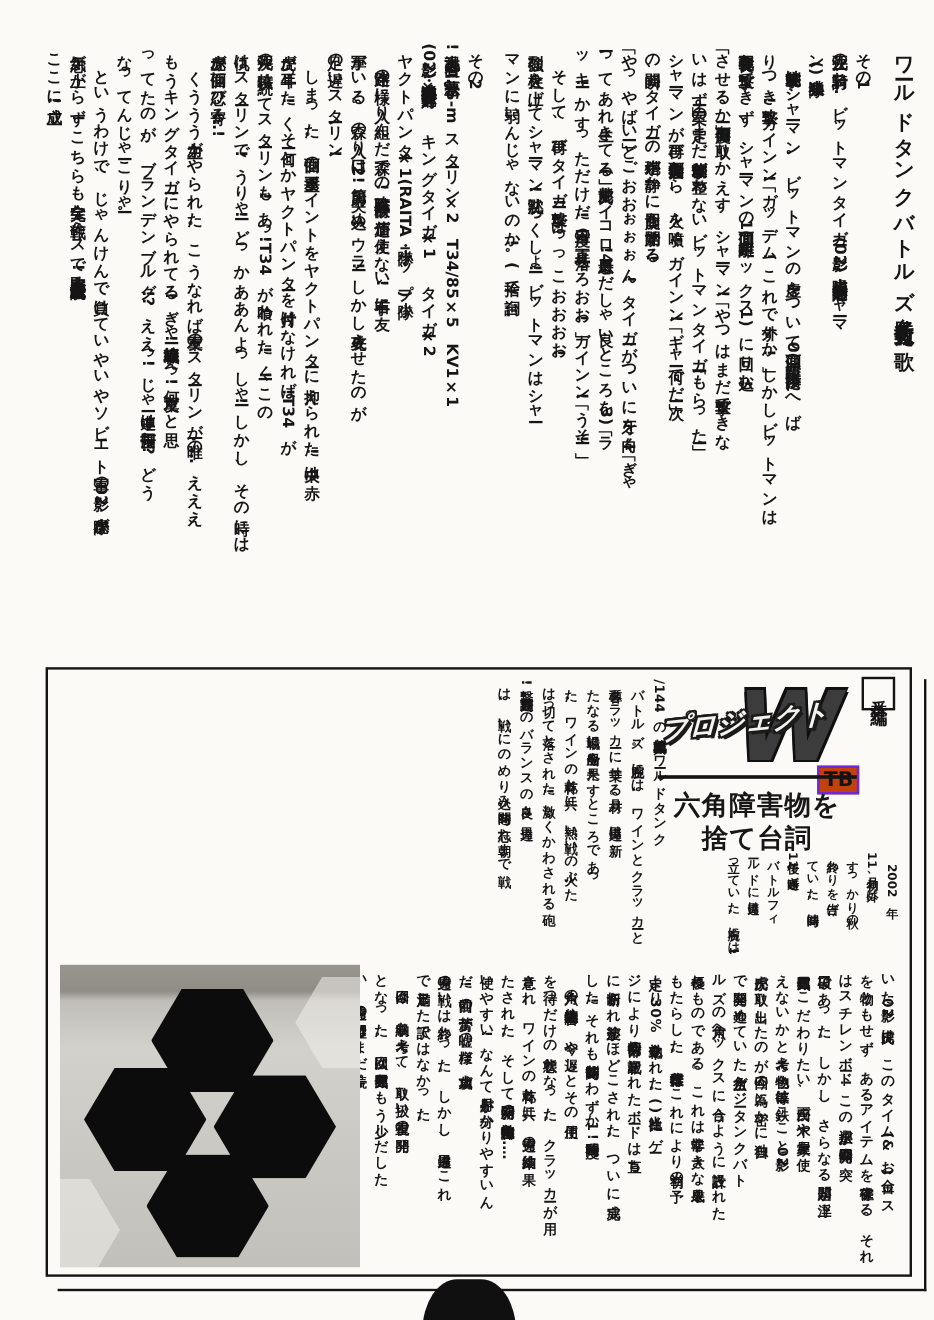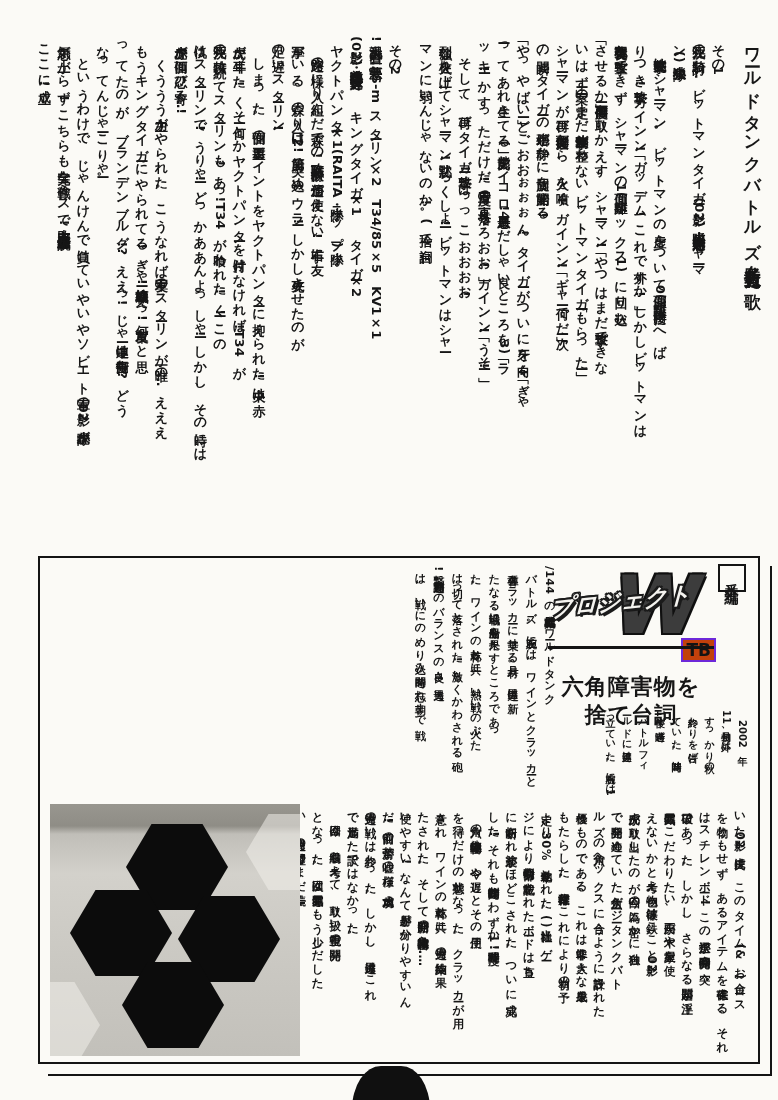--- a/index.html
+++ b/index.html
@@ -48,21 +48,21 @@
     color:#3c3c3c;
     text-shadow:-2px -2px 0 #101010,2px -2px 0 #101010,-2px 2px 0 #101010,2px 2px 0 #101010;
   }
   .logo-tb{
     position:absolute;right:0px;bottom:0px;
     font-size:17px;font-weight:900;color:#141414;
     background:#c2410c;border:2px solid #6d28d9;padding:0 3px;line-height:20px;
   }
   .extra-title{
     position:absolute;top:88px;right:44px;width:166px;
-    border-top:3px solid #141414;padding-top:24px;
+    border-top:3px solid #141414;padding-top:9px;
     text-align:center;font-size:22px;font-weight:900;line-height:28px;letter-spacing:1px;
   }
   .band1{
     position:absolute;top:152px;right:8px;height:100px;
     font-size:10px;line-height:16.5px;
   }
   .band0{
     position:absolute;top:8px;right:200px;height:238px;
     font-size:11px;line-height:18.5px;letter-spacing:0.3px;
   }

